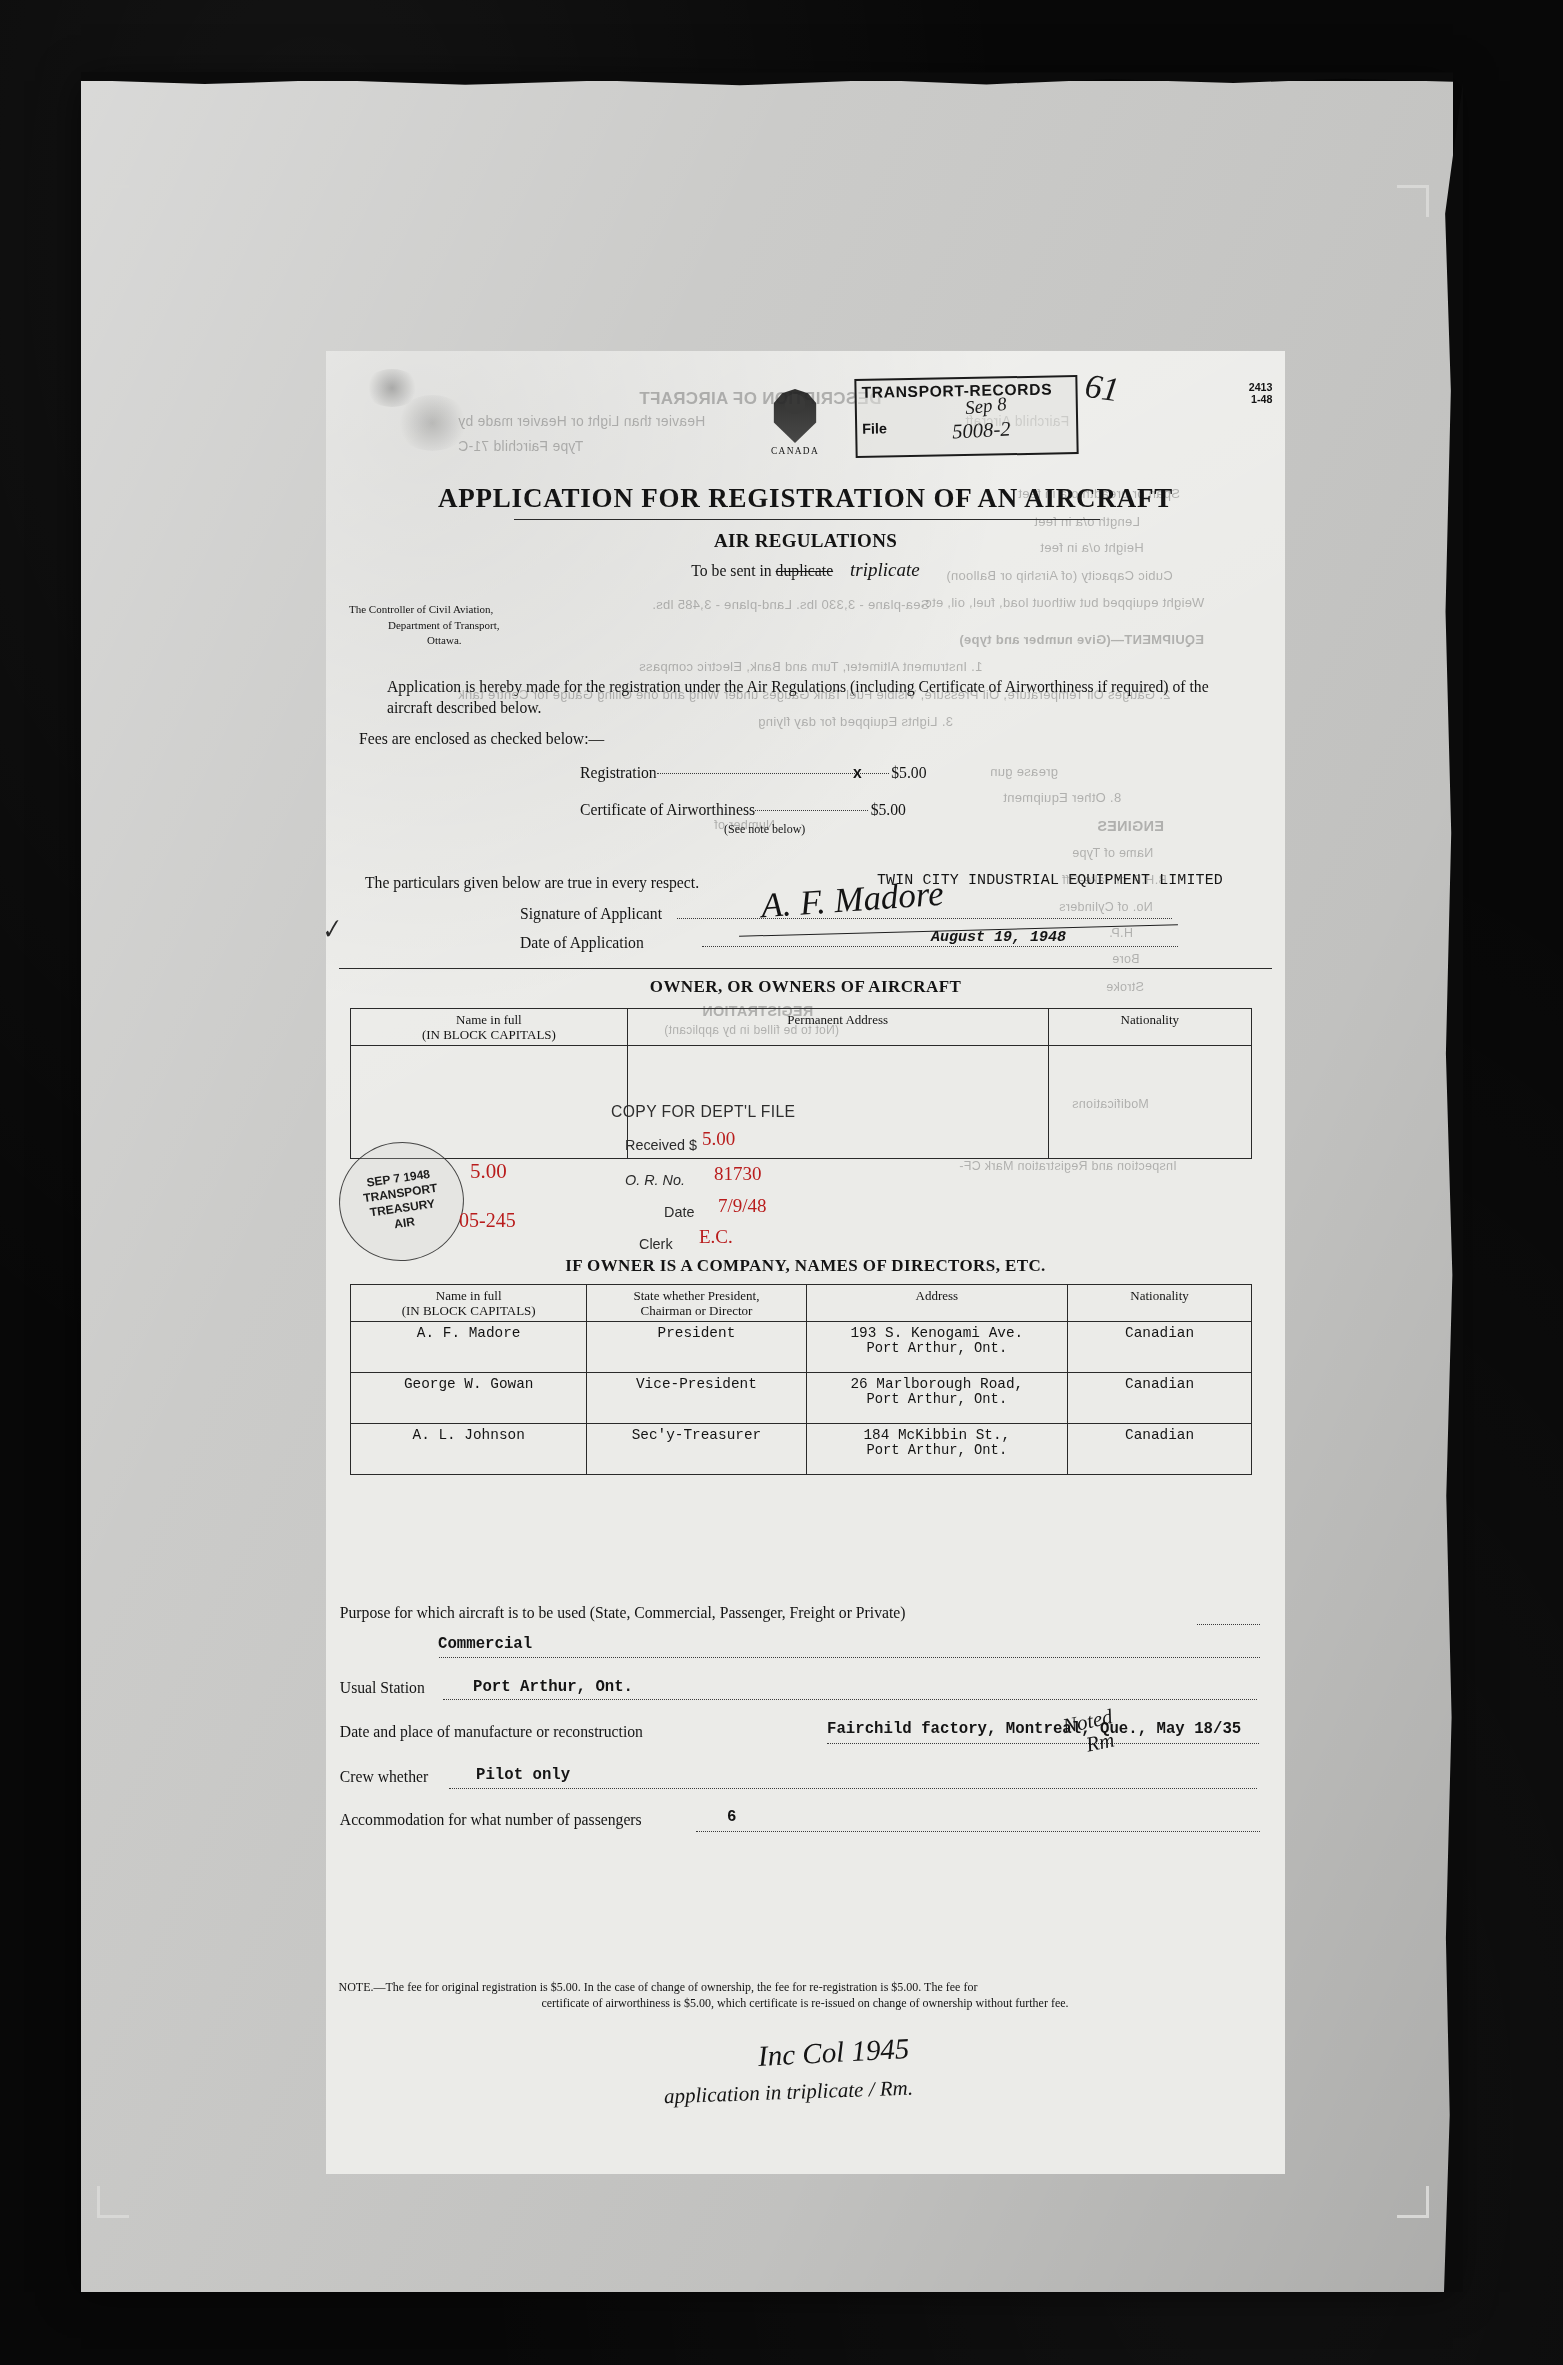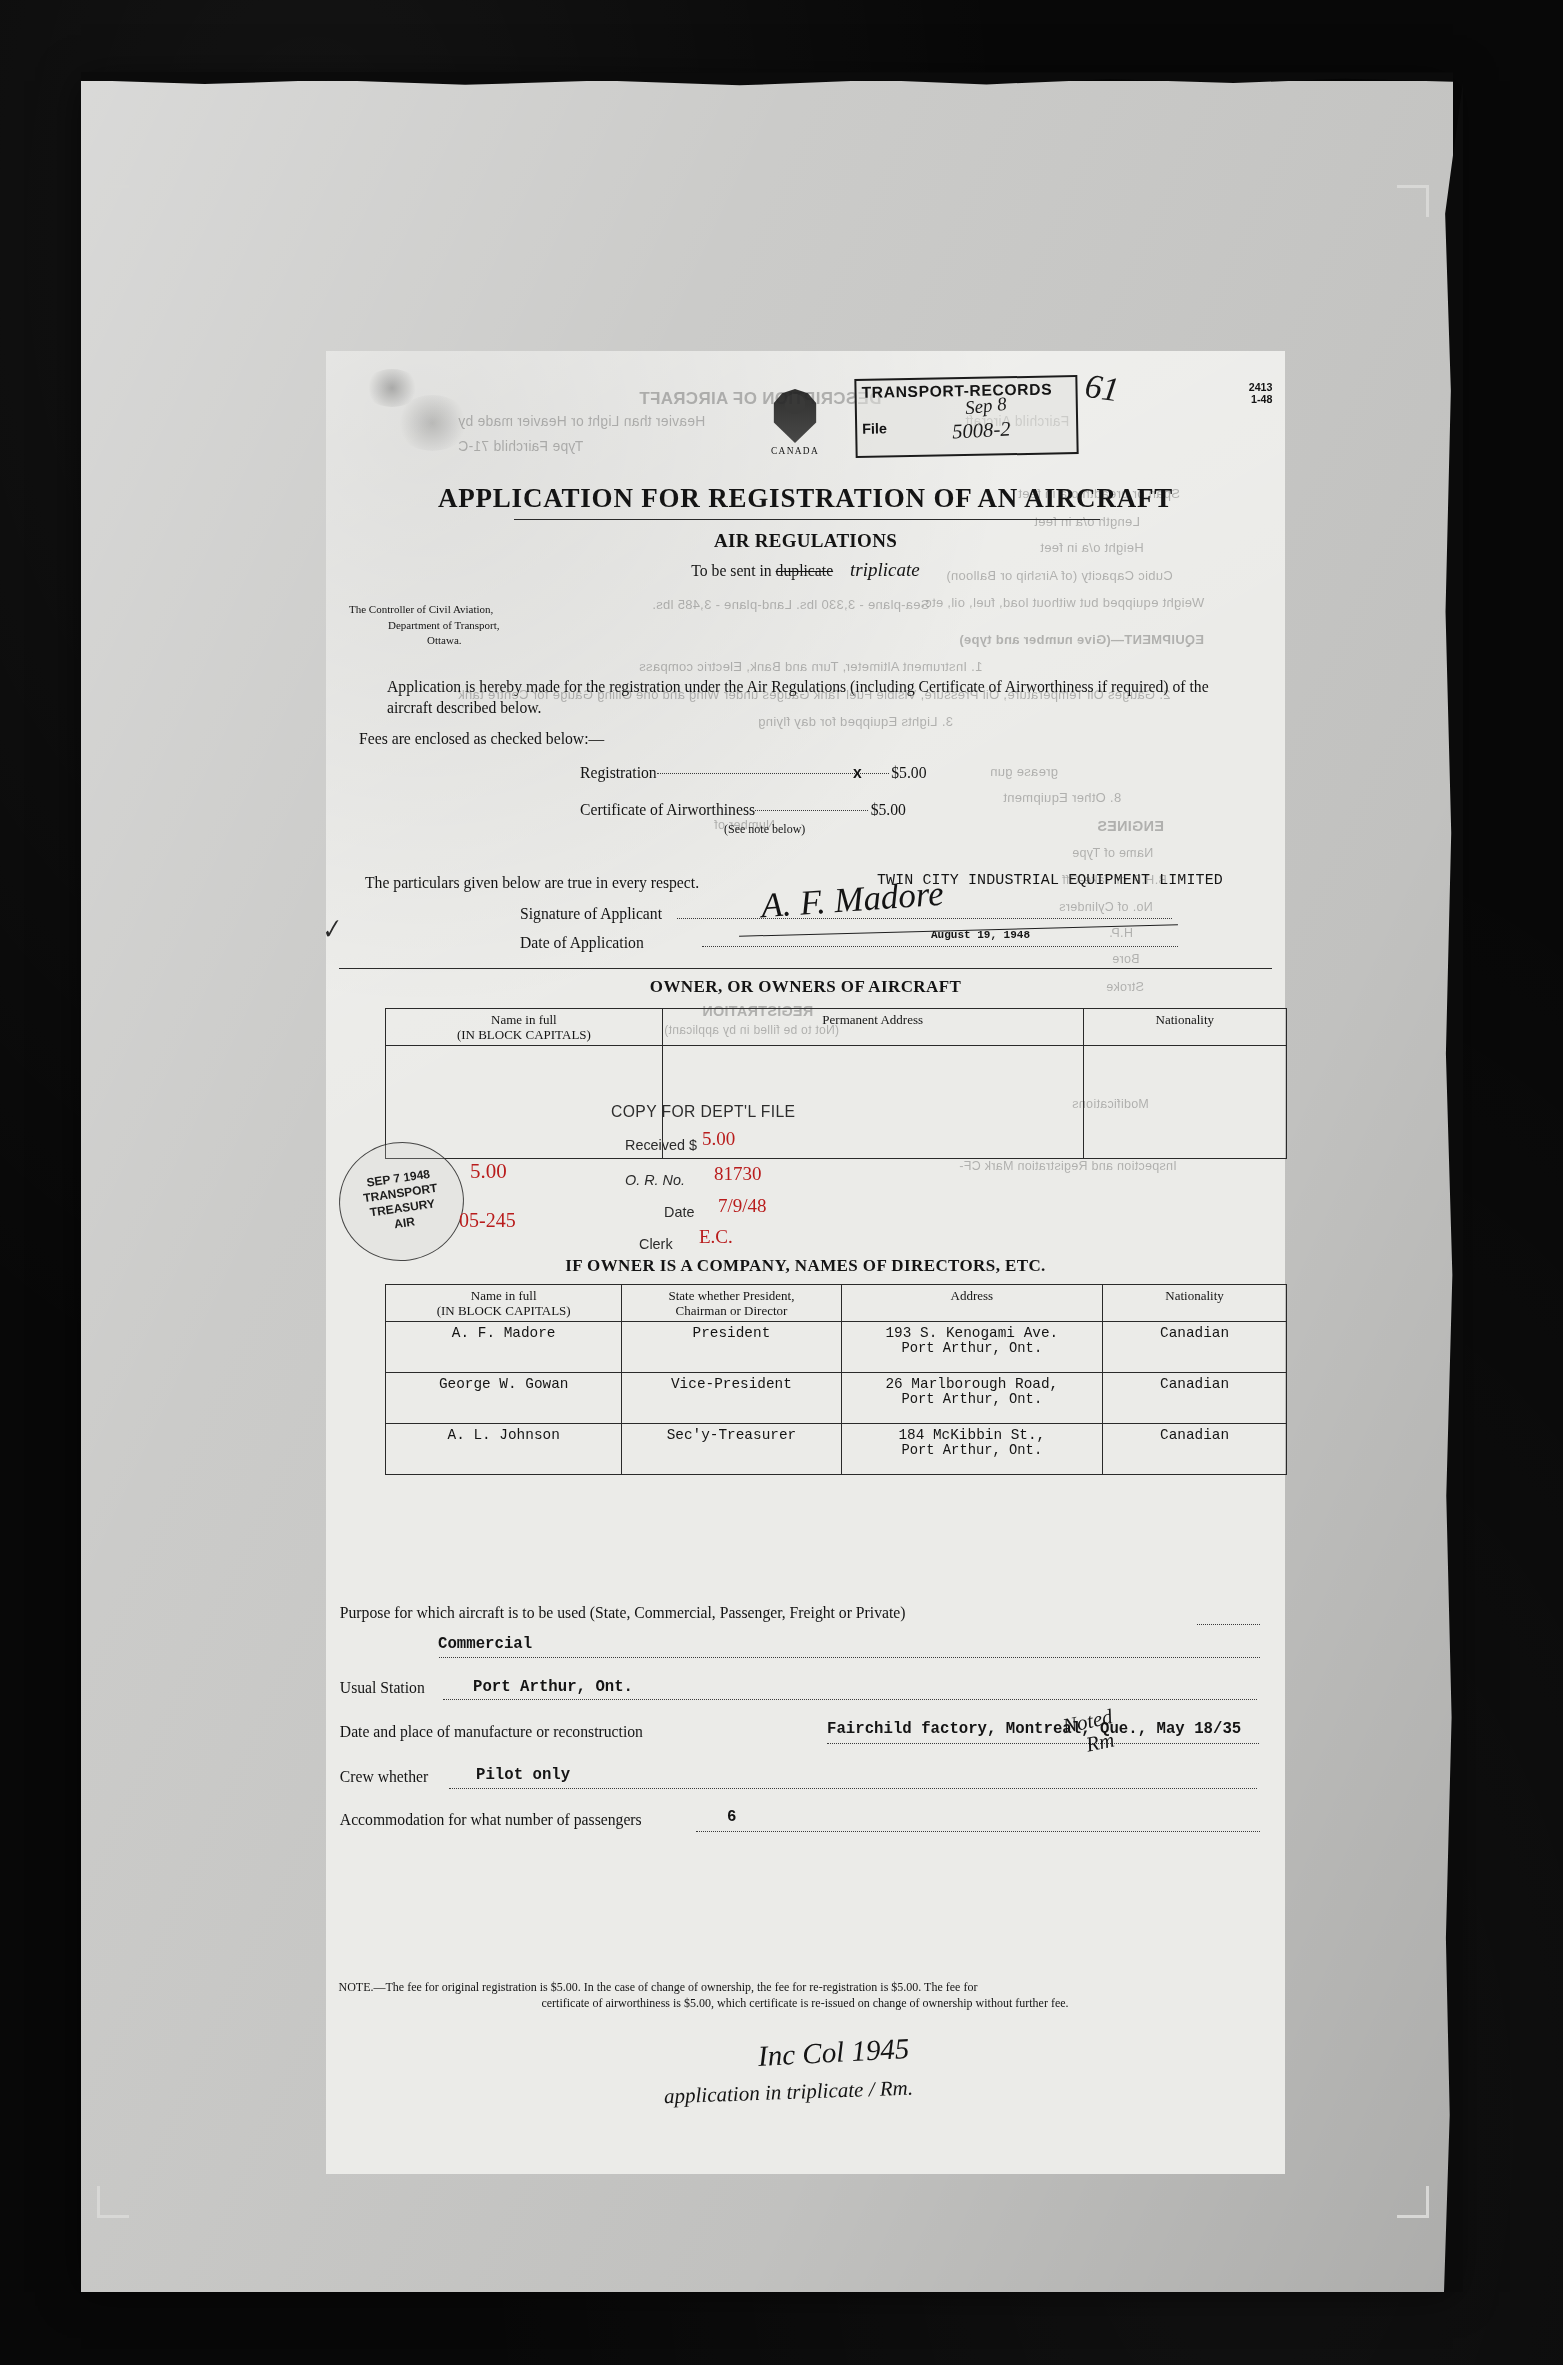--- a/index.html
+++ b/index.html
@@ -242,37 +242,36 @@
     font-size: 35px; transform: rotate(-4deg);
   }
   .sig-underline {
     position: absolute; left: 413px; top: 579px; width: 439px;
     border-bottom: 1.9px solid #1f1f1f; transform: rotate(-1.5deg);
   }
   .dateapp-label { position: absolute; left: 194px; top: 583px; font-size: 15.7px; }
   .dateapp-dots  { position: absolute; left: 376px; top: 595px; width: 476px; border-bottom: 1.3px dotted #3a3a3a; }
   .dateapp-val {
     position: absolute; left: 605px; top: 578px;
-    font-family: "Liberation Mono", monospace; font-size: 11px; font-weight: bold;
+    font-family: "Liberation Mono", monospace; font-size: 15px; font-weight: bold; font-style: italic;
   }
   .hr-thick {
     position: absolute; left: 12.5px; width: 933px;
     border-bottom: 1.3px solid #2b2b2b;
   }
 
   .sec-head {
     position: absolute; left: 0; right: 0;
     text-align: center; font-size: 17px; font-weight: bold; letter-spacing: 0.4px;
   }
 
   table.grid {
     position: absolute;
     border-collapse: collapse;
     font-size: 13.8px;
-    margin-left: 35px;
   }
   table.grid td, table.grid th {
     border: 1.3px solid #2a2a2a;
     padding: 2.5px 3.8px;
     vertical-align: top;
   }
   table.grid th {
     font-weight: normal;
     text-align: center;
     font-size: 13px;

